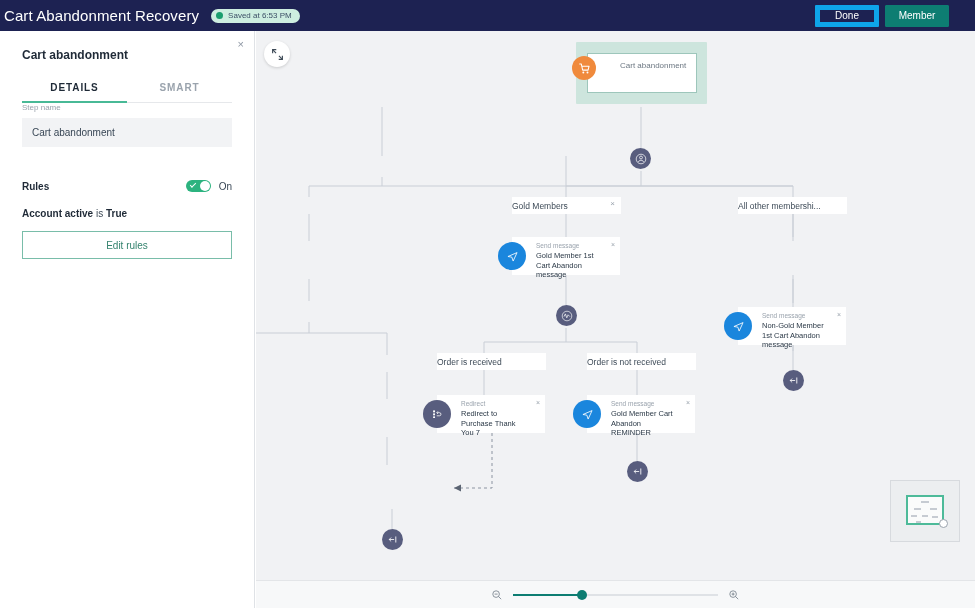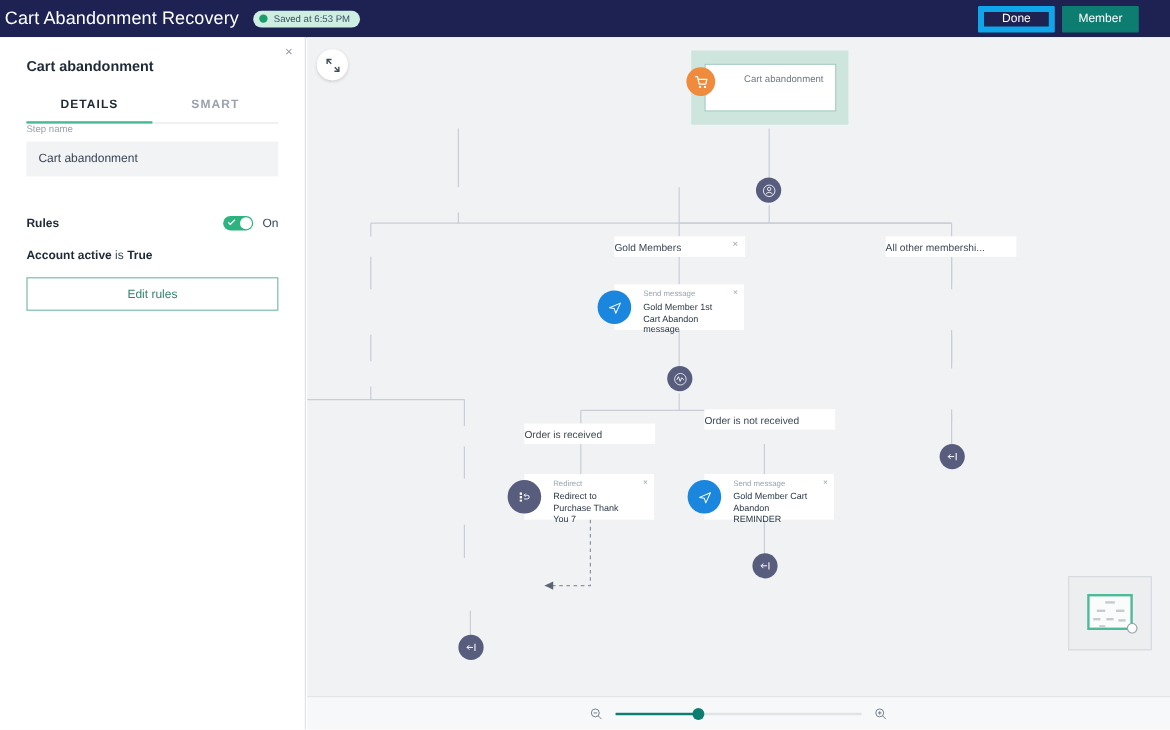--- a/index.html
+++ b/index.html
@@ -371,40 +371,50 @@
         <svg width="13" height="13" viewBox="0 0 20 20">
           <path d="M3 10 L17 4 L11 17 L9 11 Z" stroke="#ffffff" stroke-width="1.3" fill="none" stroke-linejoin="round"></path>
         </svg>
       </div>
       <div class="step-kind">Send message</div>
       <div class="step-name">Gold Member 1st Cart Abandon message</div>
       <div class="step-x">×</div>
     </div>
 
 
+    <div class="step" style="left:482px; top:276px; width:108px;">
+      <div class="step-ic" style="background:#1a86dd;">
+        <svg width="13" height="13" viewBox="0 0 20 20">
+          <path d="M3 10 L17 4 L11 17 L9 11 Z" stroke="#ffffff" stroke-width="1.3" fill="none" stroke-linejoin="round"></path>
+        </svg>
+      </div>
+      <div class="step-kind">Send message</div>
+      <div class="step-name">Non-Gold Member 1st Cart Abandon message</div>
+      <div class="step-x">×</div>
+    </div>
 
     <div class="cnode" style="left:527px; top:339px;">
       <svg width="11" height="11" viewBox="0 0 20 20">
         <path d="M13 10 H4" stroke="#ffffff" stroke-width="1.5"></path>
         <path d="M7.5 6.5 L4 10 L7.5 13.5" stroke="#ffffff" stroke-width="1.5" fill="none"></path>
         <path d="M16 4.5 V15.5" stroke="#ffffff" stroke-width="1.6"></path>
       </svg>
     </div>
 
     <div class="cnode" style="left:300px; top:274px;">
       <svg width="12" height="12" viewBox="0 0 20 20">
         <circle cx="10" cy="10" r="8" stroke="#ffffff" stroke-width="1.1" fill="none"></circle>
         <path d="M5 11 L7.3 6.5 L9.6 13 L11.8 8 L14.8 11" stroke="#ffffff" stroke-width="1.2" fill="none" stroke-linejoin="round"></path>
       </svg>
     </div>
 
     <div class="label-pill" style="left:181px; top:322px; width:109px;">
       <span>Order is received</span>
     </div>
-    <div class="label-pill" style="left:331px; top:310px; width:109px;">
+    <div class="label-pill" style="left:331px; top:322px; width:109px;">
       <span>Order is not received</span>
     </div>
 
     <div class="step" style="left:181px; top:364px; width:108px;">
       <div class="step-ic" style="background:#585d7e;">
         <svg width="12" height="12" viewBox="0 0 20 20">
           <rect x="3.5" y="4" width="3.2" height="3.2" fill="#ffffff"></rect>
           <rect x="3.5" y="9" width="3.2" height="3.2" fill="#ffffff"></rect>
           <rect x="3.5" y="14" width="3.2" height="2.6" fill="#ffffff"></rect>
           <path d="M9.5 13 H14 a2.6 2.6 0 0 0 0 -5.2 H10" stroke="#ffffff" stroke-width="1.3" fill="none"></path>

